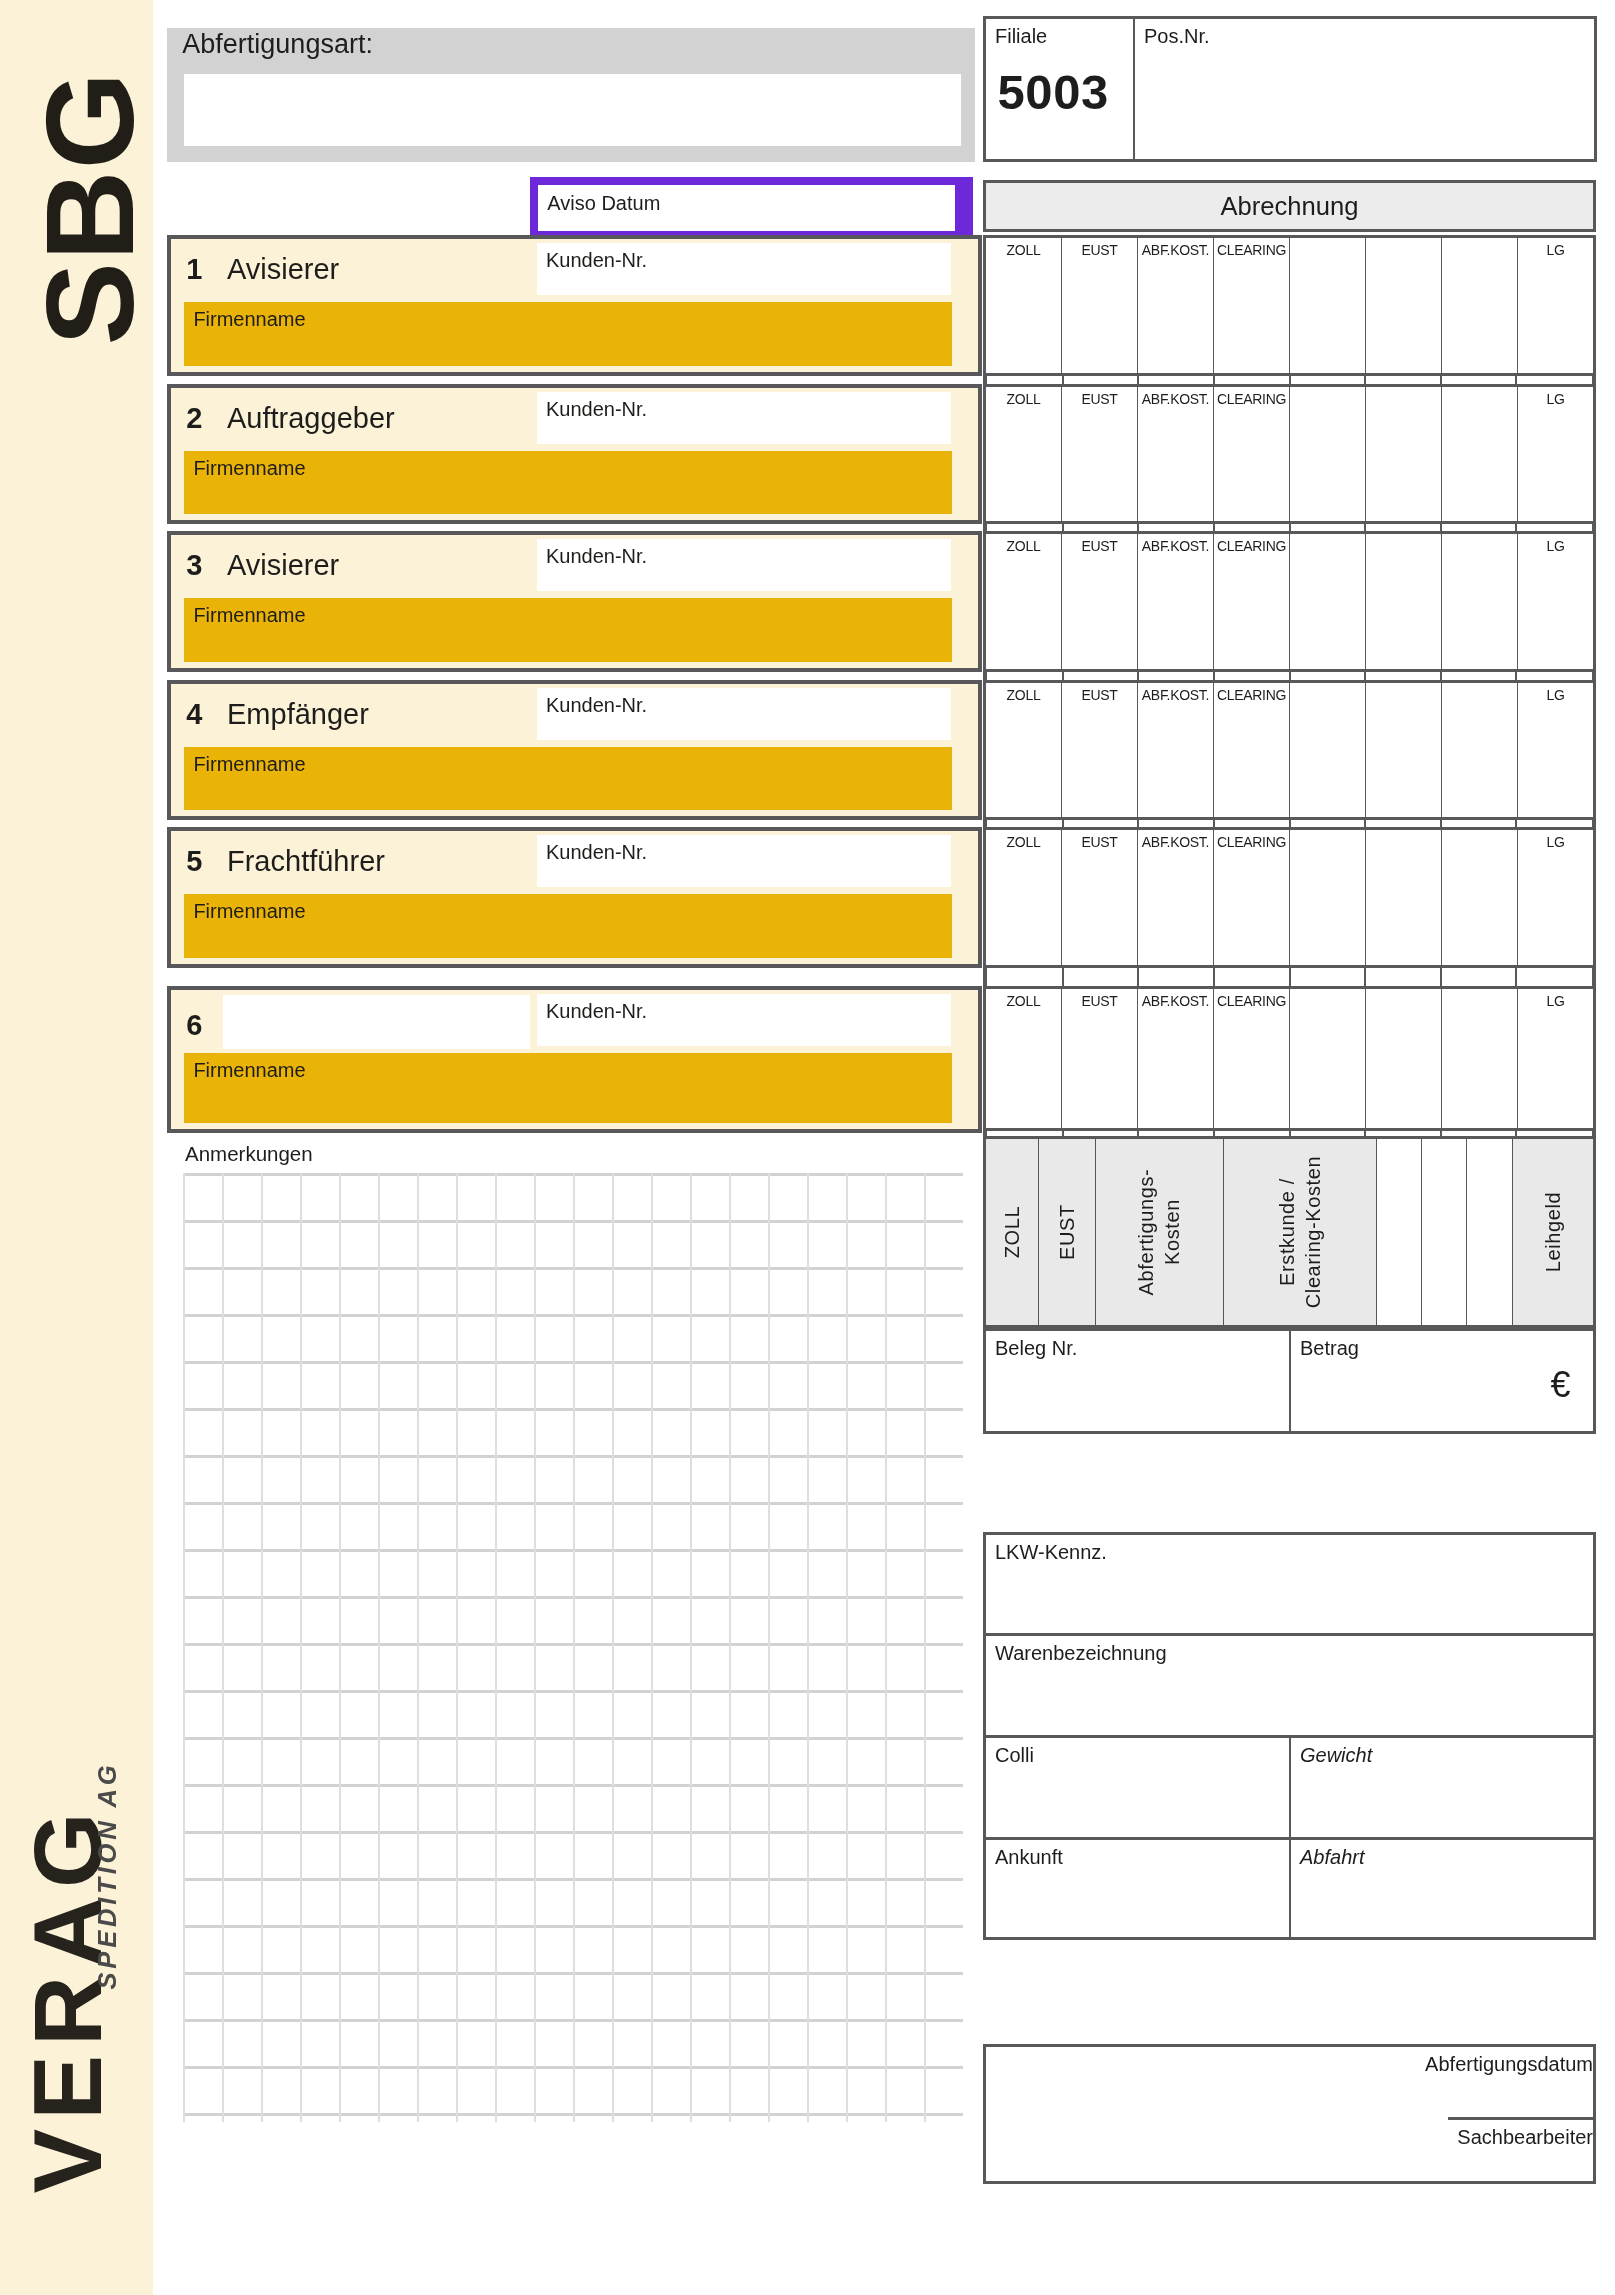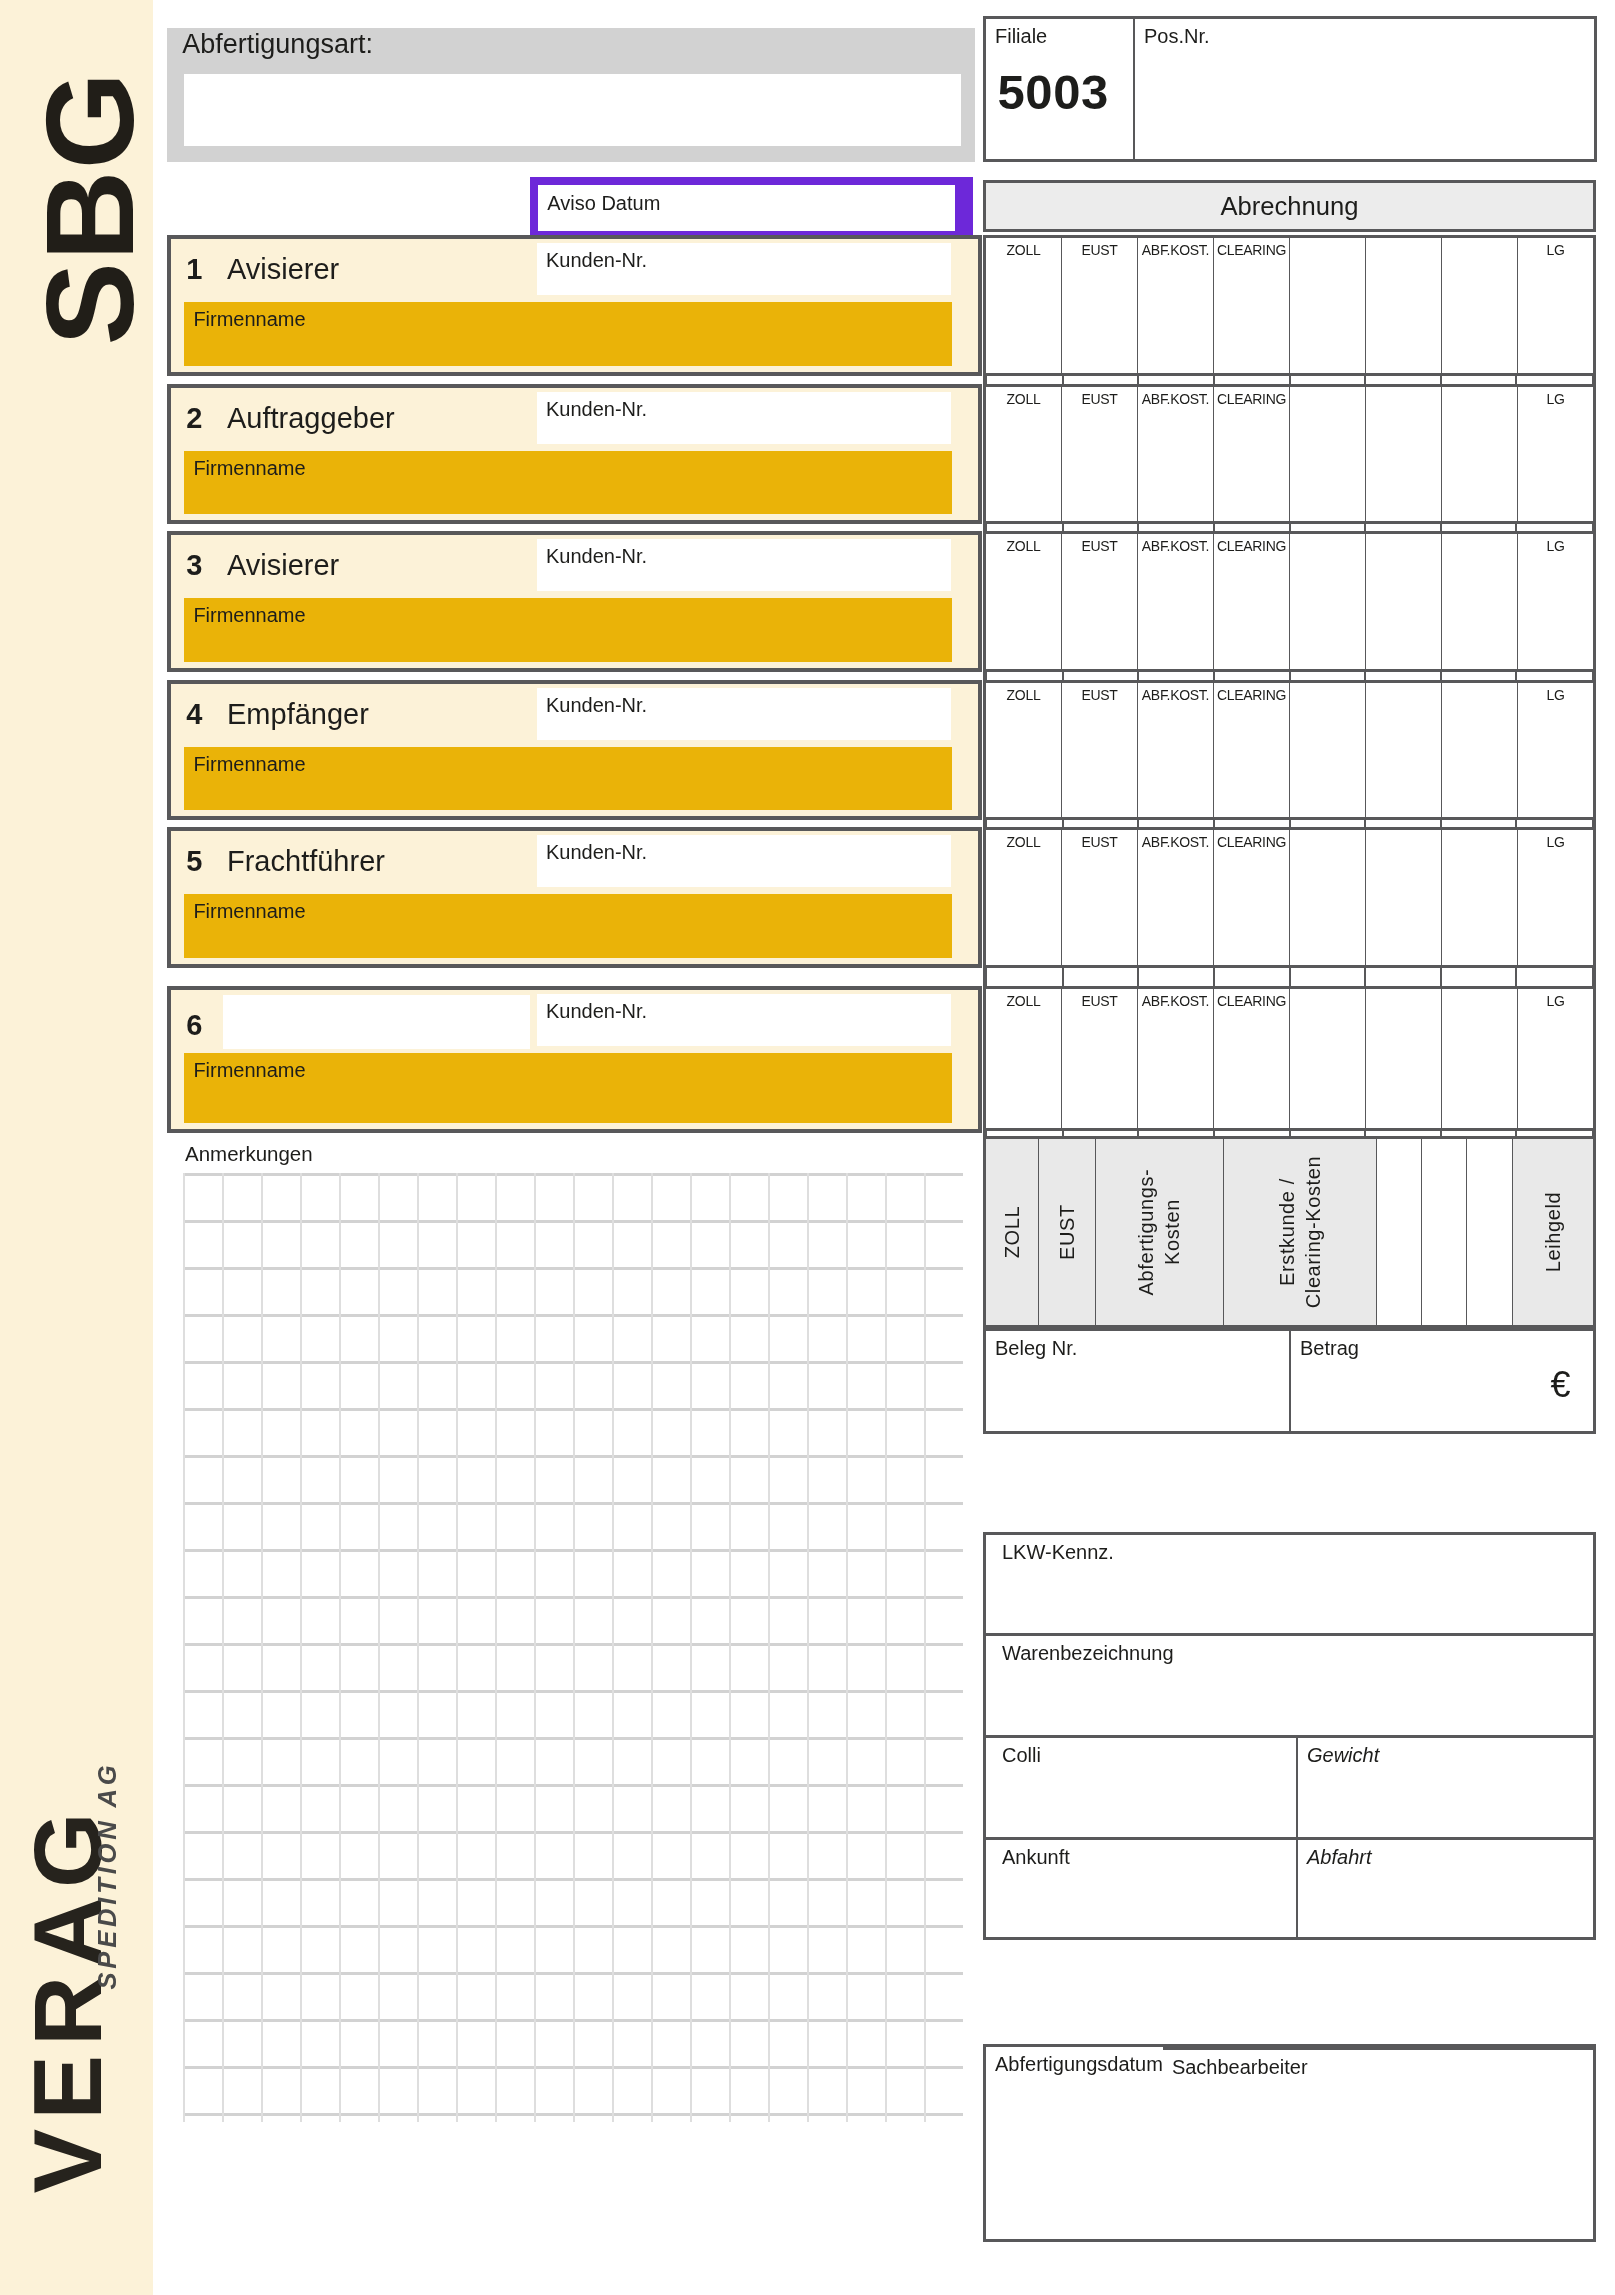--- a/index.html
+++ b/index.html
@@ -64,29 +64,29 @@
   
   .anm-label { left:185px; top:1142px; font-size:20.5px; }
   .anm-grid { left:183px; top:1173px; width:780px; height:949px;
     background-image:
       repeating-linear-gradient(to right, #dedede 0 1.9px, transparent 1.9px 39px),
       repeating-linear-gradient(to bottom, #d2d2d2 0 3.2px, transparent 3.2px 47px);
   }
   
   .lkw-box { left:983px; top:1532px; width:613px; height:408px; border:3.8px solid #58585a;
              background:#ffffff; display:flex; flex-direction:column; }
-  .lkw-row { position:relative; height:98px;padding-left:7px; }
+  .lkw-row { position:relative; height:98px; }
   .lkw-row + .lkw-row { border-top:3.2px solid #58585a; height:99px; }
   .lkw-row.split { display:flex; }
   .lkw-row.last { flex:1; }
   .lkw-left { width:303px; border-right:2.6px solid #58585a; position:relative; }
   .lkw-right { flex:1; position:relative;font-style:italic; }
   
-  .abf-box { left:983px; top:2044px; width:613px; height:198px; border:3.8px solid #58585a;
-             background:#ffffff; display:flex; flex-direction:row; }
+  .abf-box { left:983px; top:2044px; width:613px; height:140px; border:3.8px solid #58585a;
+             background:#ffffff; display:flex; flex-direction:column;align-items:flex-end; }
   .abf-r1 { height:70px; position:relative; }
   .abf-r2 { flex:1; border-top:3.2px solid #58585a; position:relative; }
   
   .bezug-box { left:185px; top:2170px; width:781px; height:74px; border:3.8px solid #58585a; background:#ffffff; }
 </style>
 </head>
 <body>
 
 <div class="canvas">
 

